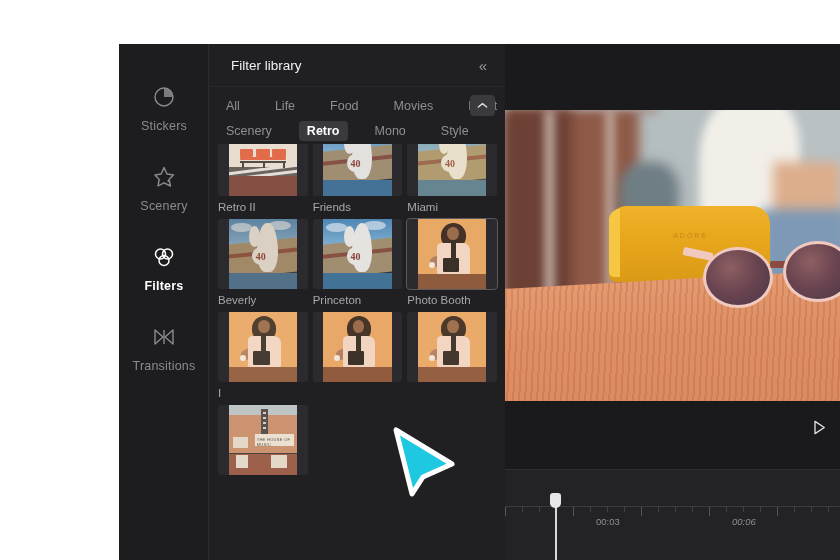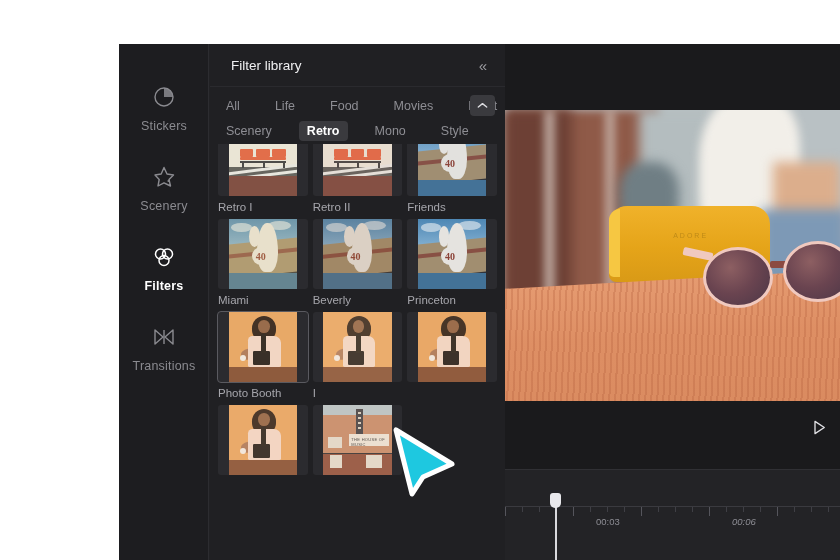--- a/index.html
+++ b/index.html
@@ -284,43 +284,20 @@
         </div>
         <div class="cat-toggle">
           <svg viewBox="0 0 11 7" fill="none" stroke="#dcdce0" stroke-width="1.4" stroke-linecap="round" stroke-linejoin="round">
             <path d="M1.3 5 L5.5 1.6 L9.7 5"></path>
           </svg>
         </div>
       </div>
 
       <div class="grid-wrap">
         <div class="grid" id="filter-grid">
-            <div class="cell">
-              <div class="thumb">
-                <div class="inner">
-                  <div class="art-chairs">
-                    <div class="wall" style="background:#e9e4d6"></div>
-                    <div class="ground"></div>
-                    <div class="stripe" style="top:60%"></div>
-                    <div class="stripe" style="top:68%"></div>
-                    <div class="seat" style="left:16%;top:33%;width:20%;height:11%"></div>
-                    <div class="seat" style="left:40%;top:33%;width:20%;height:11%"></div>
-                    <div class="seat" style="left:64%;top:33%;width:20%;height:11%"></div>
-                    <div class="seat" style="left:16%;top:44%;width:68%;height:5%"></div>
-                    <div class="rail2" style="left:16%;top:50%;width:68%"></div>
-                    <div class="leg" style="left:20%;top:50%;height:10%"></div>
-                    <div class="leg" style="left:50%;top:50%;height:10%"></div>
-                    <div class="leg" style="left:80%;top:50%;height:10%"></div>
-                    <div class="band"></div>
-                  </div>
-                  <div class="tone" style="background:rgba(238,231,212,0.18)"></div>
-                </div>
-              </div>
-              <div class="cell-label">Retro I</div>
-            </div>
             <div class="cell">
               <div class="thumb">
                 <div class="inner">
                   <div class="art-chairs">
                     <div class="wall" style="background:#e9e4d6"></div>
                     <div class="ground"></div>
                     <div class="stripe" style="top:60%"></div>
                     <div class="stripe" style="top:68%"></div>
                     <div class="seat" style="left:16%;top:33%;width:20%;height:11%"></div>
                     <div class="seat" style="left:40%;top:33%;width:20%;height:11%"></div>

